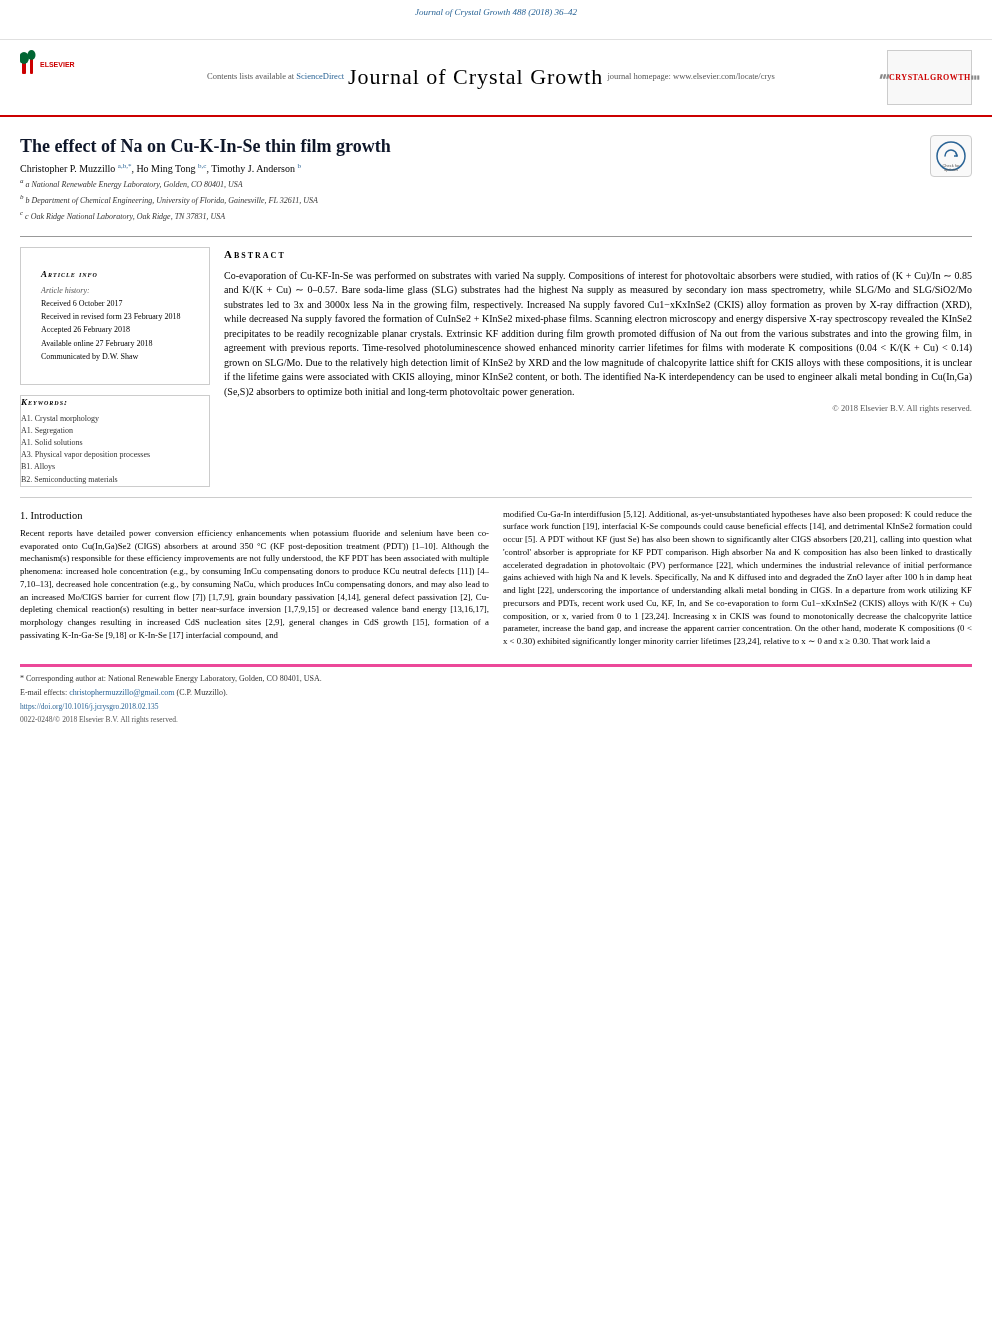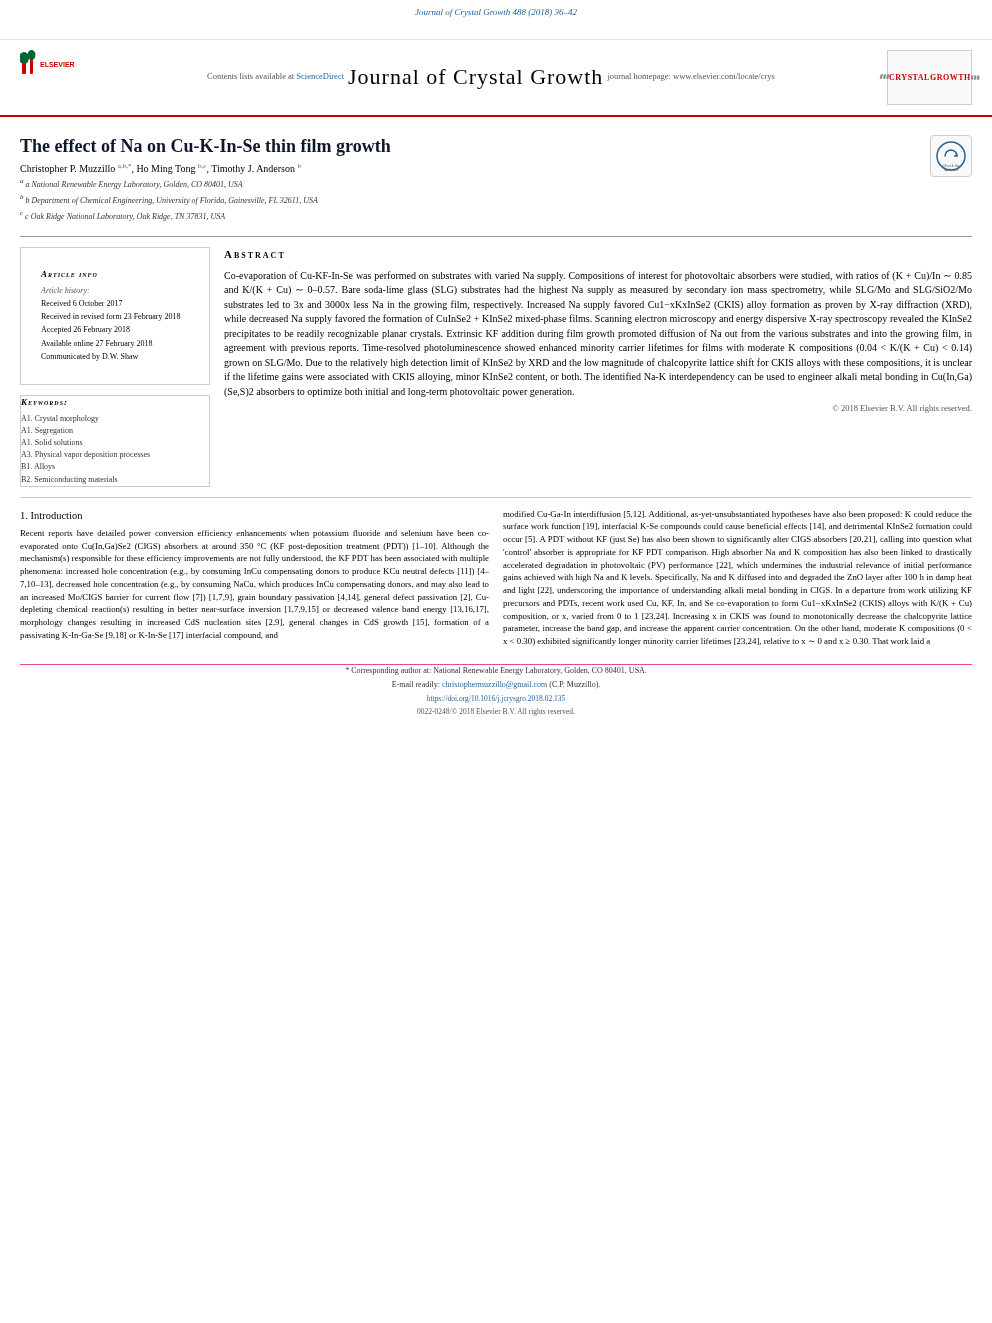--- a/index.html
+++ b/index.html
@@ -251,25 +251,25 @@
       text-align: justify;
       color: #000;
     }
     .body-col p {
       margin-bottom: 6px;
       text-indent: 10px;
     }
     .body-col p:first-of-type { text-indent: 0; }
     
     .footnote-area {
-      border-top: 1px solid #ec4899;
+      border-top: 3px solid #ec4899;
+      padding-top: 6px;
       margin-top: 10px;
       font-size: 8px;
       color: #333;
-      text-align: center;
     }
     .footnote-area p { margin-bottom: 3px; }
     .footnote-area a { color: #2a6496; text-decoration: none; }
     
     .doi-footer {
       font-size: 7.5px;
       color: #2a6496;
       margin-top: 4px;
     }
     .doi-footer a { color: #2a6496; text-decoration: none; }
@@ -407,21 +407,21 @@
 
       <div class="body-col">
         <p style="text-indent:0;">modified Cu-Ga-In interdiffusion [5,12]. Additional, as-yet-unsubstantiated hypotheses have also been proposed: K could reduce the surface work function [19], interfacial K-Se compounds could cause beneficial effects [14], and detrimental KInSe2 formation could occur [5]. A PDT without KF (just Se) has also been shown to significantly alter CIGS absorbers [20,21], calling into question what 'control' absorber is appropriate for KF PDT comparison. High absorber Na and K composition has also been linked to drastically accelerated degradation in photovoltaic (PV) performance [22], which undermines the industrial relevance of initial performance gains achieved with high Na and K levels. Specifically, Na and K diffused into and degraded the ZnO layer after 100 h in damp heat and light [22], underscoring the importance of understanding alkali metal bonding in CIGS. In a departure from work utilizing KF precursors and PDTs, recent work used Cu, KF, In, and Se co-evaporation to form Cu1−xKxInSe2 (CKIS) alloys with K/(K + Cu) composition, or x, varied from 0 to 1 [23,24]. Increasing x in CKIS was found to monotonically decrease the chalcopyrite lattice parameter, increase the band gap, and increase the apparent carrier concentration. On the other hand, moderate K compositions (0 &lt; x &lt; 0.30) exhibited significantly longer minority carrier lifetimes [23,24], relative to x ∼ 0 and x ≥ 0.30. That work laid a</p>
       </div>
 
     </div>
 
     <div class="footnote-area">
       <p>* Corresponding author at: National Renewable Energy Laboratory, Golden, CO 80401, USA.</p>
       <p>
-        <span>E-mail readily:</span>
+        <span>E-mail effects:</span>
         <a href="#">christophermuzzillo@gmail.com</a>
         <span>(C.P. Muzzillo).</span>
       </p>
       <div class="doi-footer">
         <a href="#">https://doi.org/10.1016/j.jcrysgro.2018.02.135</a>
       </div>
       <div class="rights-footer">0022-0248/© 2018 Elsevier B.V. All rights reserved.</div>
     </div>
 
   </div>

